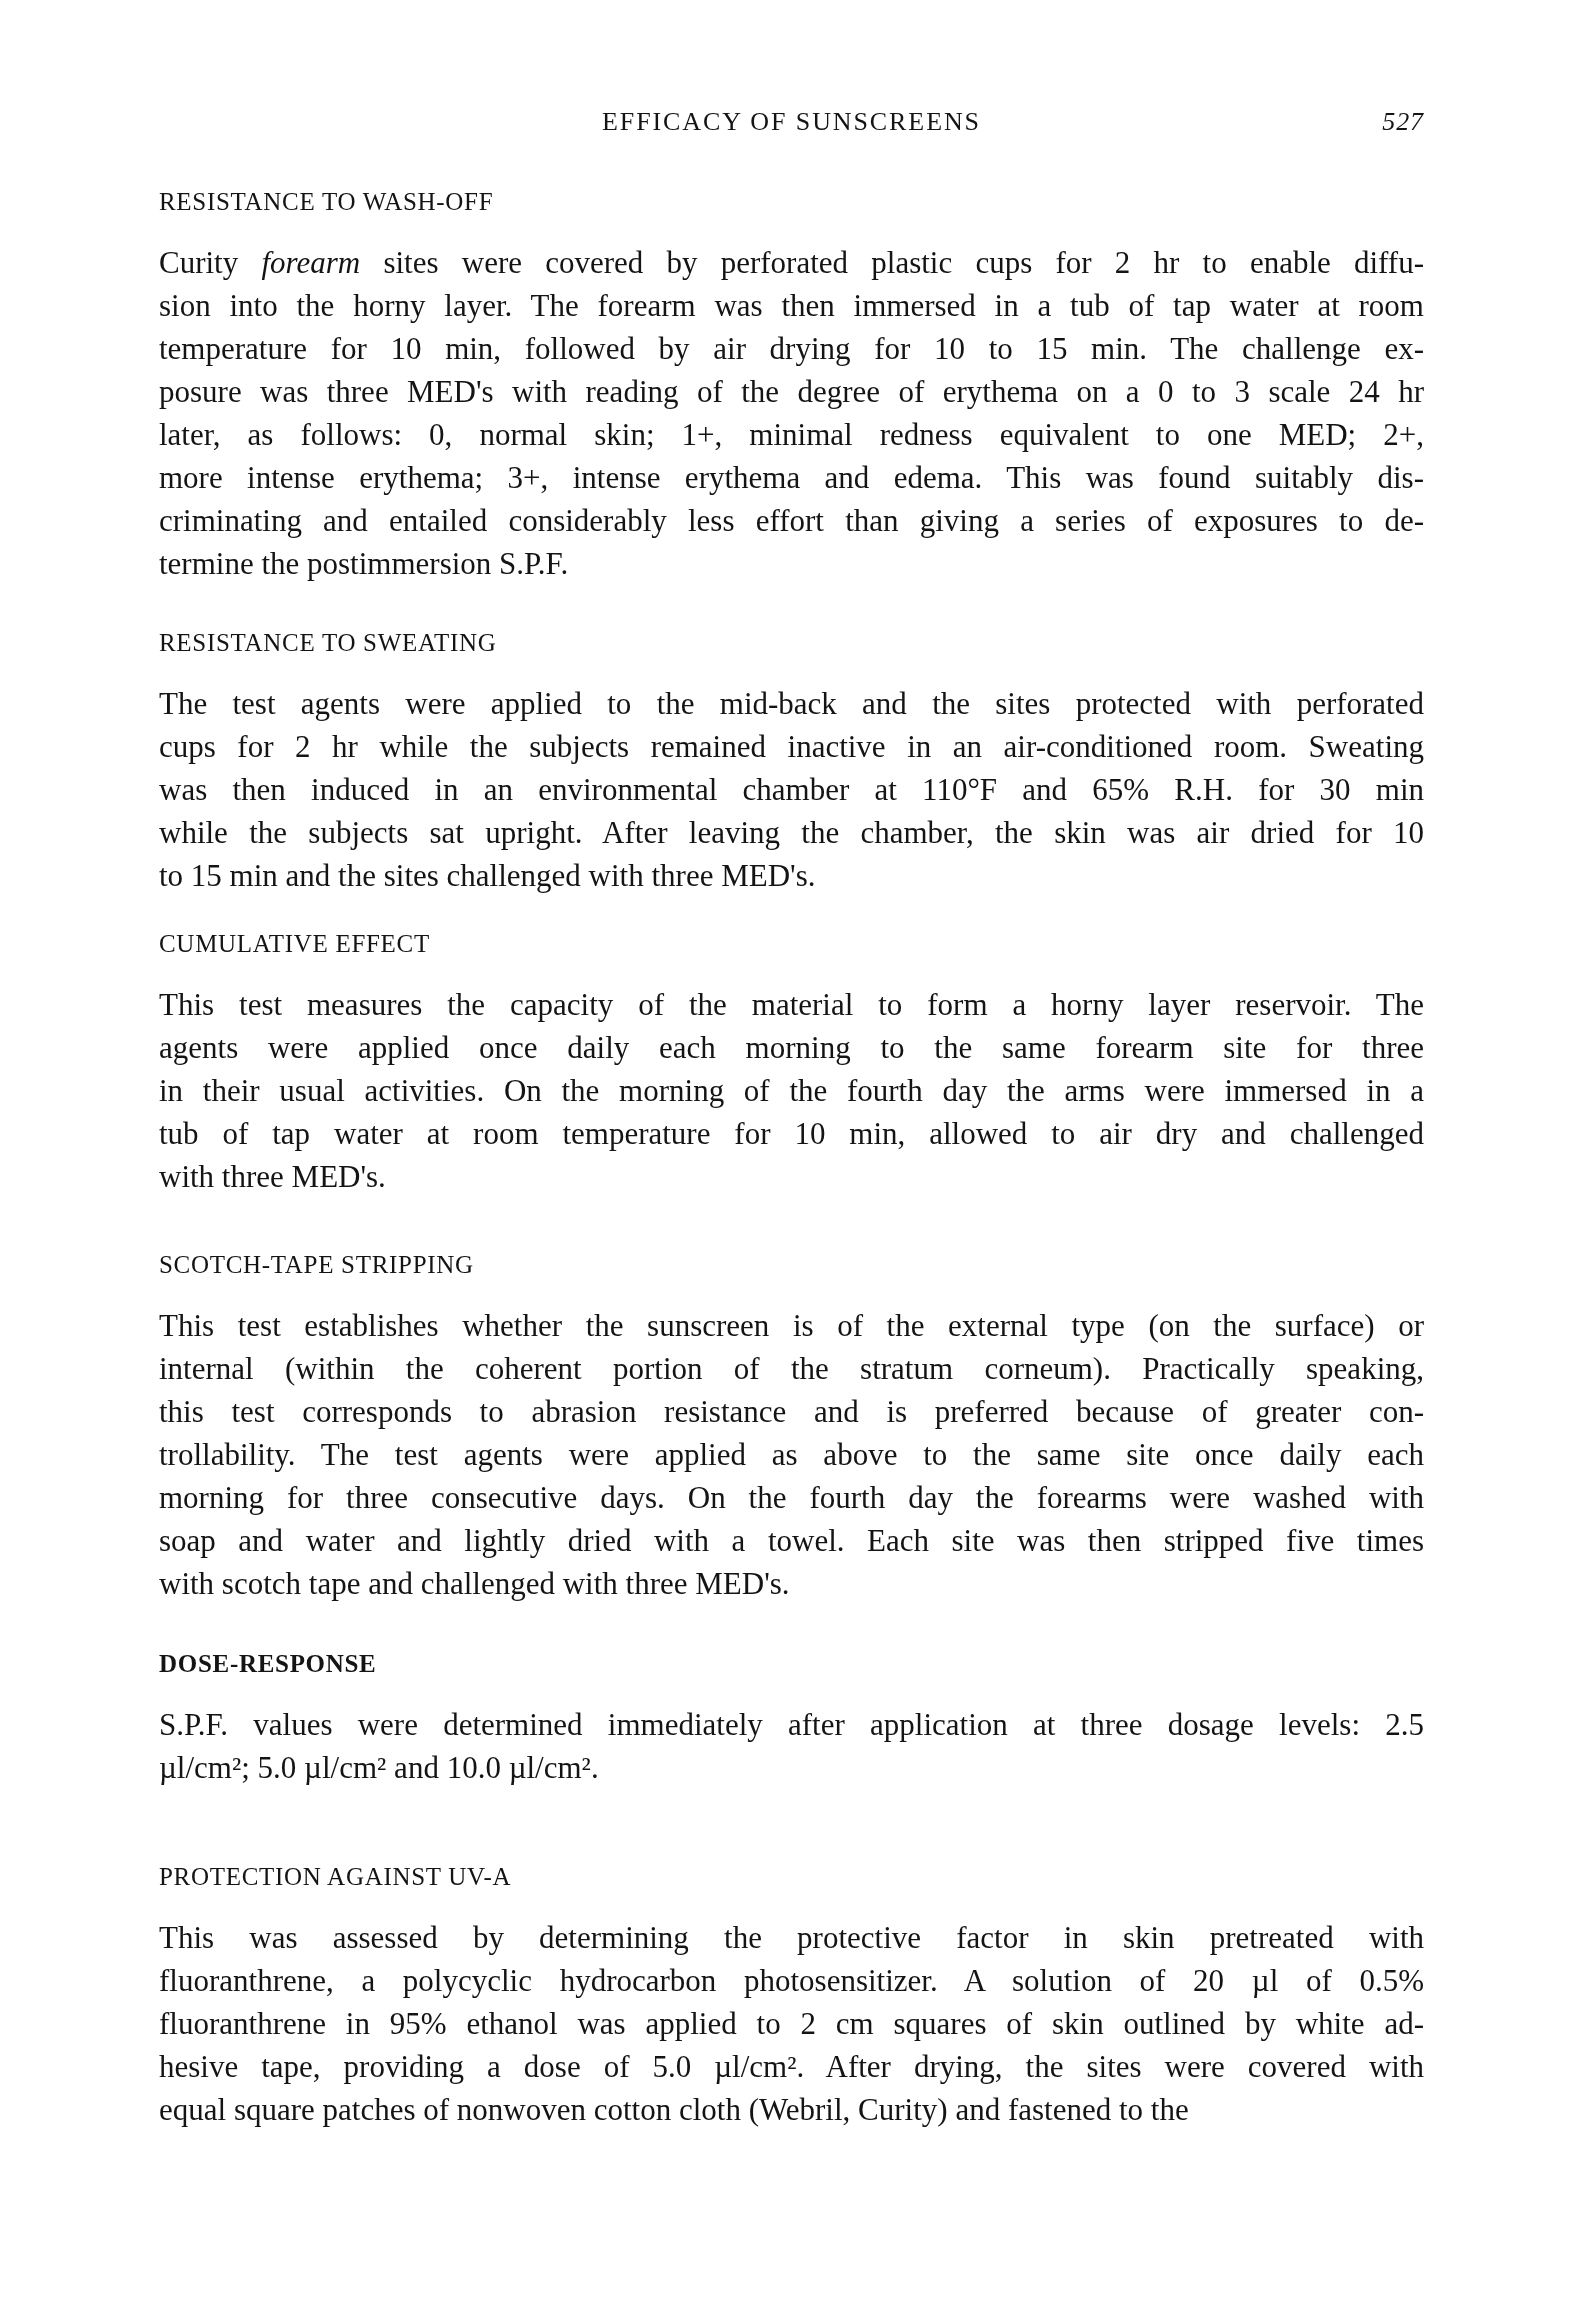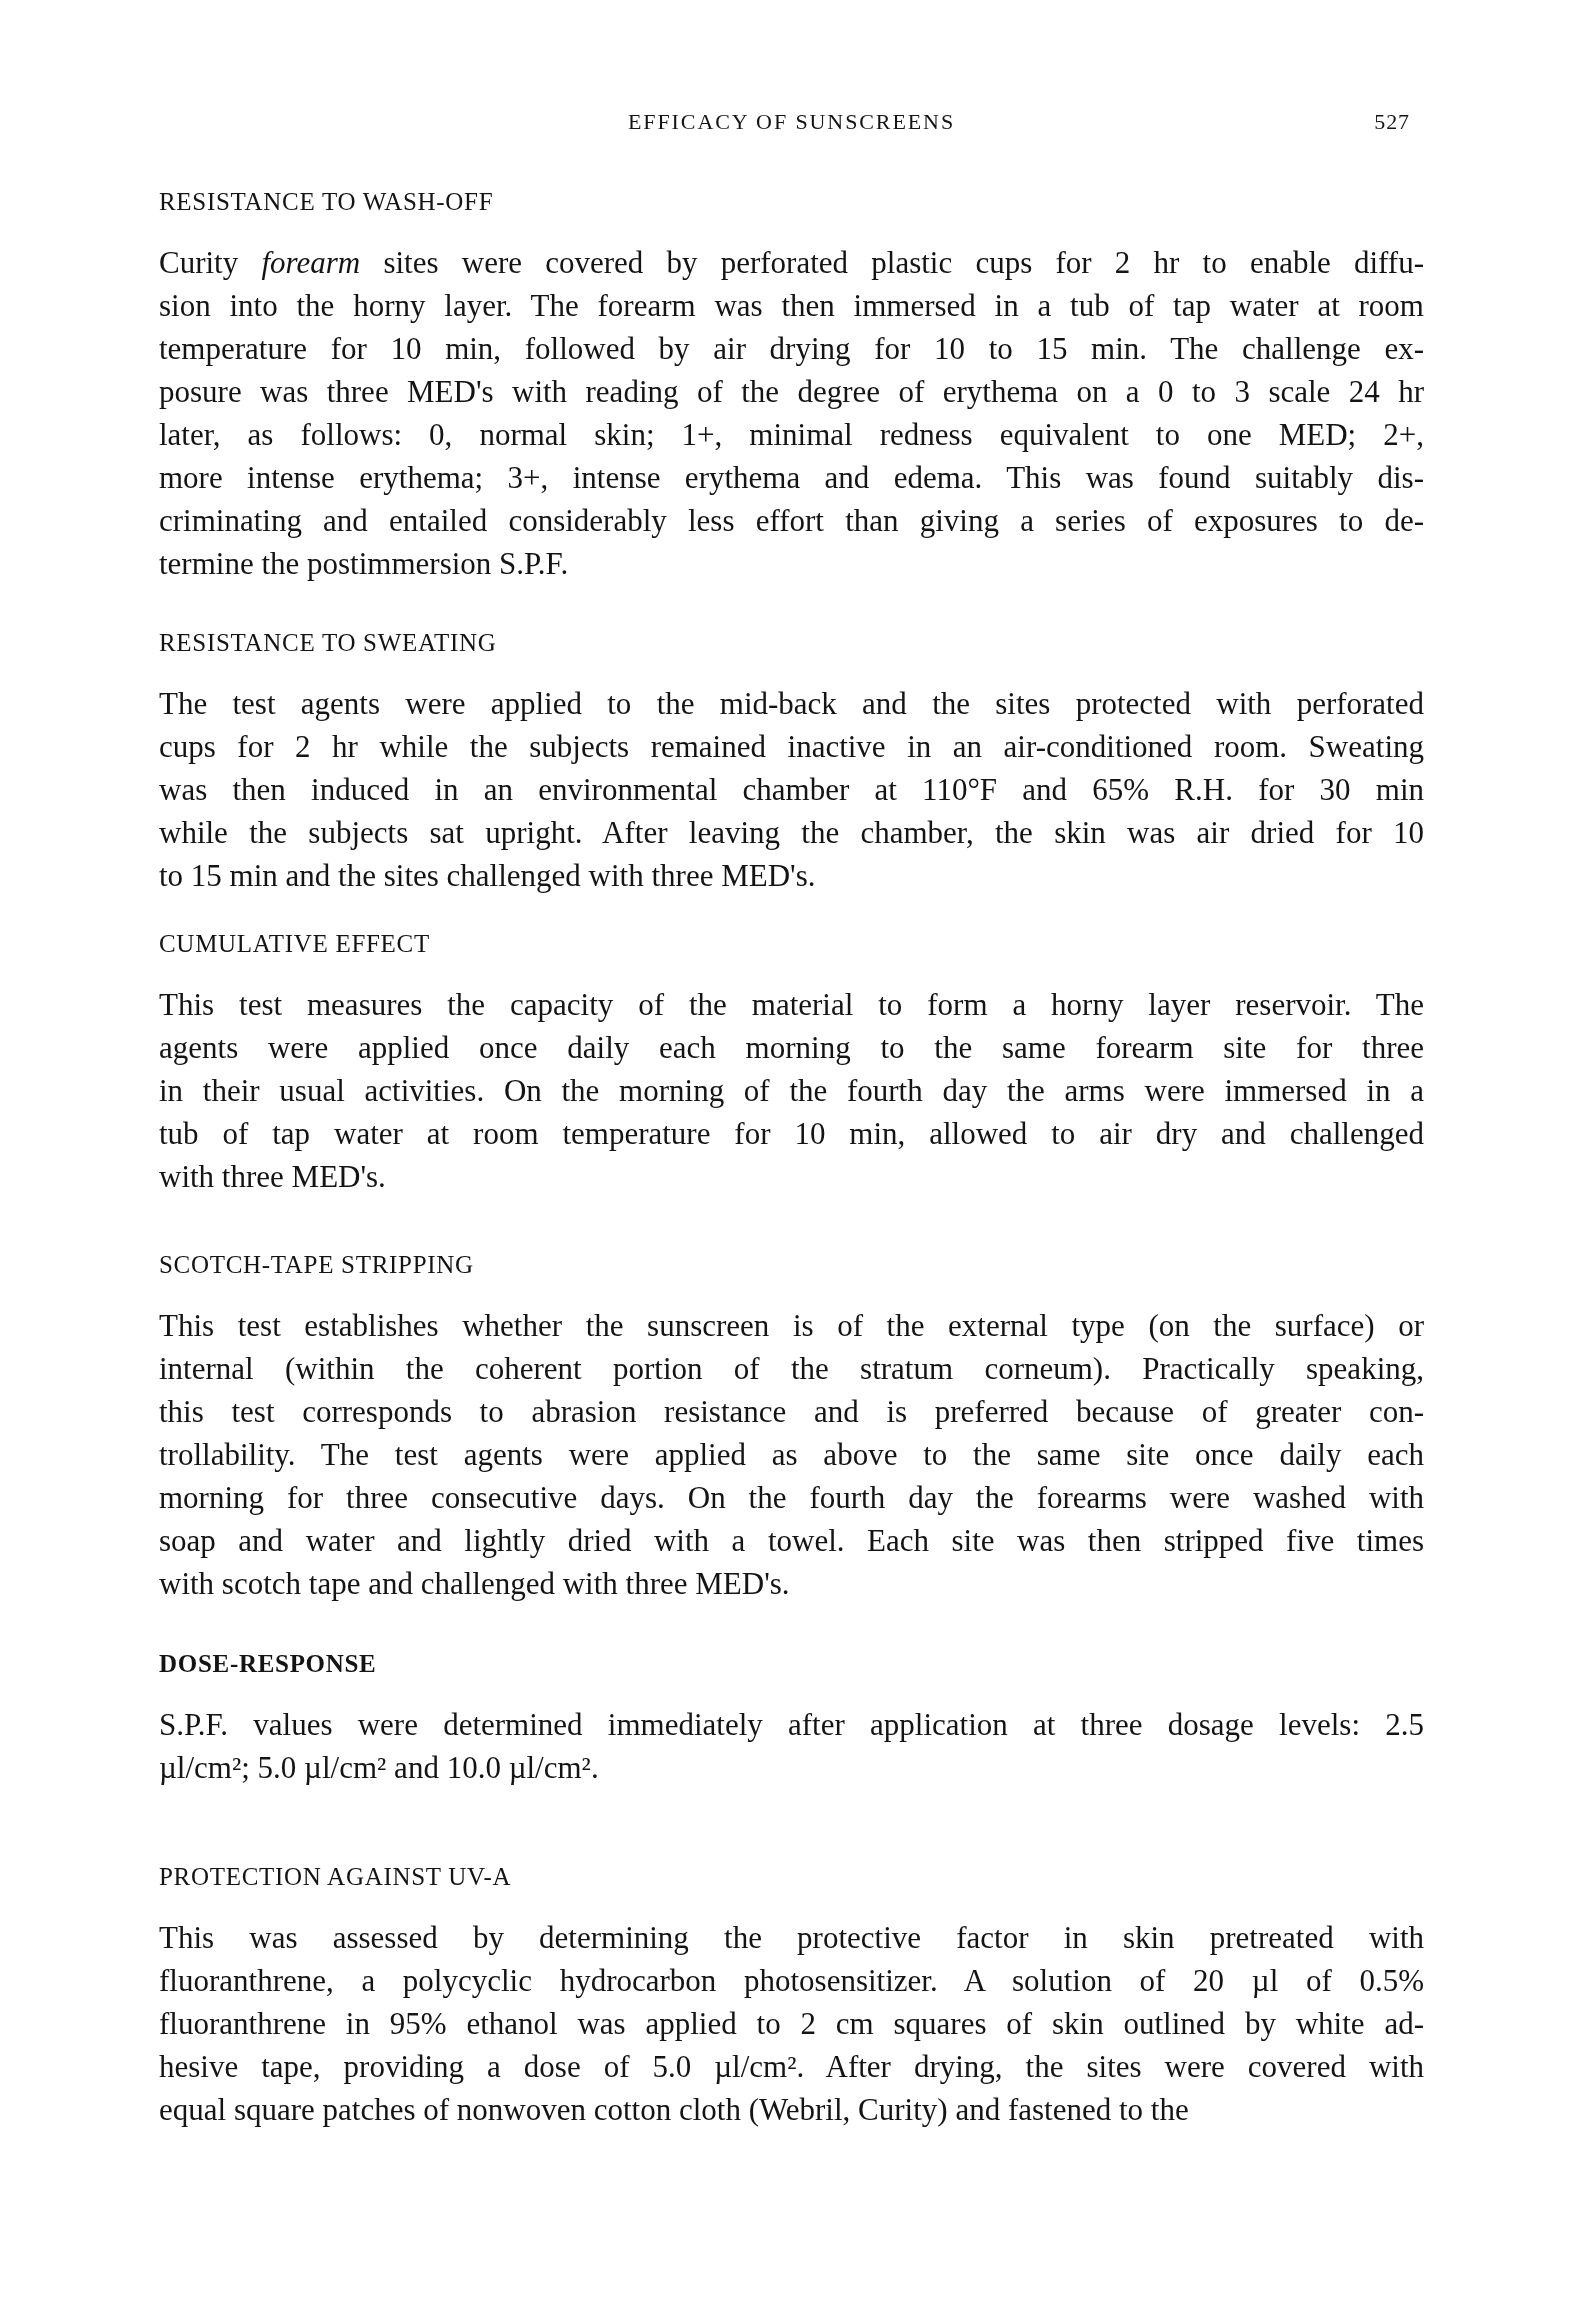--- a/index.html
+++ b/index.html
@@ -16,29 +16,30 @@
     color: #141414;
     box-sizing: border-box;
     padding: 103px 151px 0 159px;
     overflow: hidden;
   }
   .runhead {
     position: relative;
     height: 37px;
     line-height: 37px;
     text-align: center;
-    font-size: 22px;
+    font-size: 26px;
     letter-spacing: 1.9px;
     font-weight: 400;
   }
   .pageno {
     position: absolute;
-    right: 14px;
+    right: 0;
     top: 0;
     letter-spacing: 0.9px;
+    font-style: italic;
   }
   .sec { margin: 0; }
   .shead {
     font-size: 25px;
     font-weight: 400;
     letter-spacing: 0.7px;
     line-height: 30px;
     margin: 0 0 24px 0;
   }
   .s1 .shead { margin-top: 47px; }

